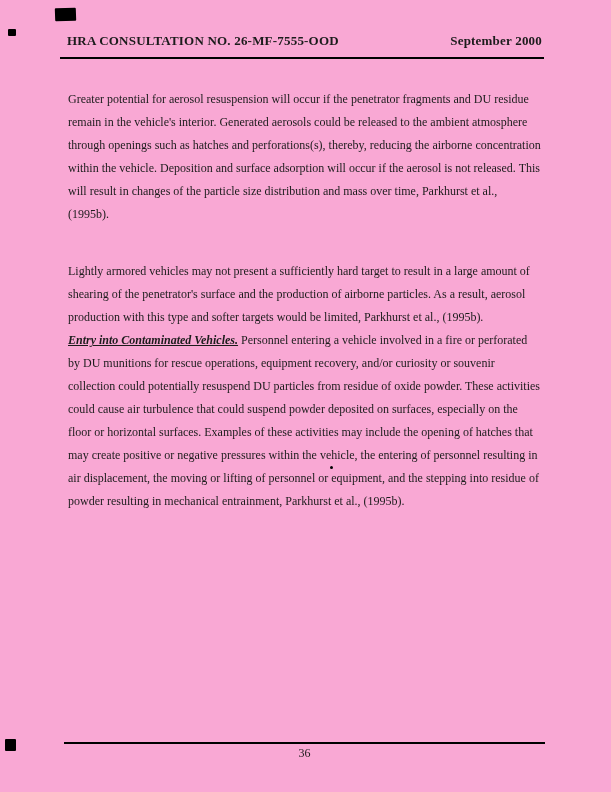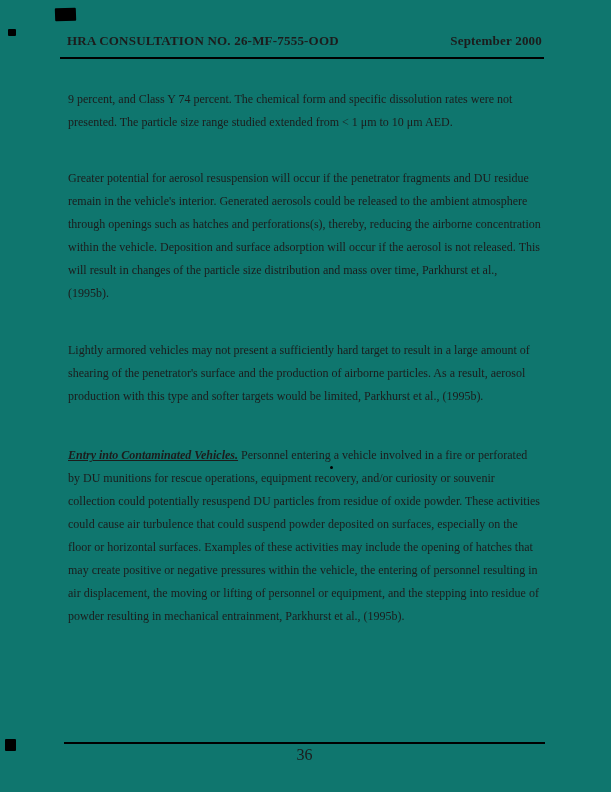--- a/index.html
+++ b/index.html
@@ -4,21 +4,21 @@
 <style>
   html, body {
     margin: 0;
     padding: 0;
     background: #e8e8e8;
   }
   .page {
     position: relative;
     width: 611px;
     height: 792px;
-    background: #0f766e;
+    background: #f9a8d4;
     font-family: "Liberation Serif", "DejaVu Serif", serif;
     color: #1c1c1c;
     overflow: hidden;
     margin: 0 auto;
   }
   
   .doc-header {
     position: absolute;
     top: 33px;
     left: 60px;
@@ -40,35 +40,35 @@
     top: 88px;
     left: 68px;
     width: 473px;
     font-size: 12px;
     line-height: 23px;
     text-align: left;
   }
   .para { margin: 0; }
   .mb-a { margin-bottom: 33px; }
   .mb-b { margin-bottom: 34px; }
-  .mb-c { margin-bottom: 36px; }
+  .mb-c { }
   .lead {
     font-weight: bold;
     font-style: italic;
     text-decoration: underline;
   }
   
   .doc-footer {
     position: absolute;
     top: 742px;
     left: 64px;
     right: 66px;
     border-top: 2px solid #000;
     text-align: center;
-    font-size: 16px;
+    font-size: 12px;
     padding-top: 2px;
   }
   
   .artifact {
     position: absolute;
     background: #000;
   }
   .artifact-top {
     left: 55px;
     top: 8px;
@@ -108,21 +108,20 @@
   <div class="artifact artifact-left"></div>
   <div class="artifact artifact-bottom"></div>
   <div class="artifact artifact-dot"></div>
 
   <header class="doc-header">
     <span class="h-left">HRA CONSULTATION NO. 26-MF-7555-OOD</span>
     <span class="h-right">September 2000</span>
   </header>
 
   <main class="doc-body">
-    <p class="para mb-a">9 percent, and Class Y 74 percent.  The chemical form and specific dissolution rates were not presented.  The particle size range studied extended from &lt; 1 μm to 10 μm AED.</p>
 
     <p class="para mb-b">Greater potential for aerosol resuspension will occur if the penetrator fragments and DU residue remain in the vehicle's interior.  Generated aerosols could be released to the ambient atmosphere through openings such as hatches and perforations(s), thereby, reducing the airborne concentration within the vehicle.  Deposition and surface adsorption will occur if the aerosol is not released.  This will result in changes of the particle size distribution and mass over time, Parkhurst et al., (1995b).</p>
 
     <p class="para mb-c">Lightly armored vehicles may not present a sufficiently hard target to result in a large amount of shearing of the penetrator's surface and the production of airborne particles.  As a result, aerosol production with this type and softer targets would be limited, Parkhurst et al., (1995b).</p>
 
     <p class="para"><span class="lead">Entry into Contaminated Vehicles.</span><span> Personnel entering a vehicle involved in a fire or perforated by DU munitions for rescue operations, equipment recovery, and/or curiosity or souvenir collection could potentially resuspend DU particles from residue of oxide powder.  These activities could cause air turbulence that could suspend powder deposited on surfaces, especially on the floor or horizontal surfaces.  Examples of these activities may include the opening of hatches that may create positive or negative pressures within the vehicle, the entering of personnel resulting in air displacement, the moving or lifting of personnel or equipment, and the stepping into residue of powder resulting in mechanical entrainment, Parkhurst et al., (1995b).</span></p>
   </main>
 
   <footer class="doc-footer">
     <span class="page-num">36</span>

